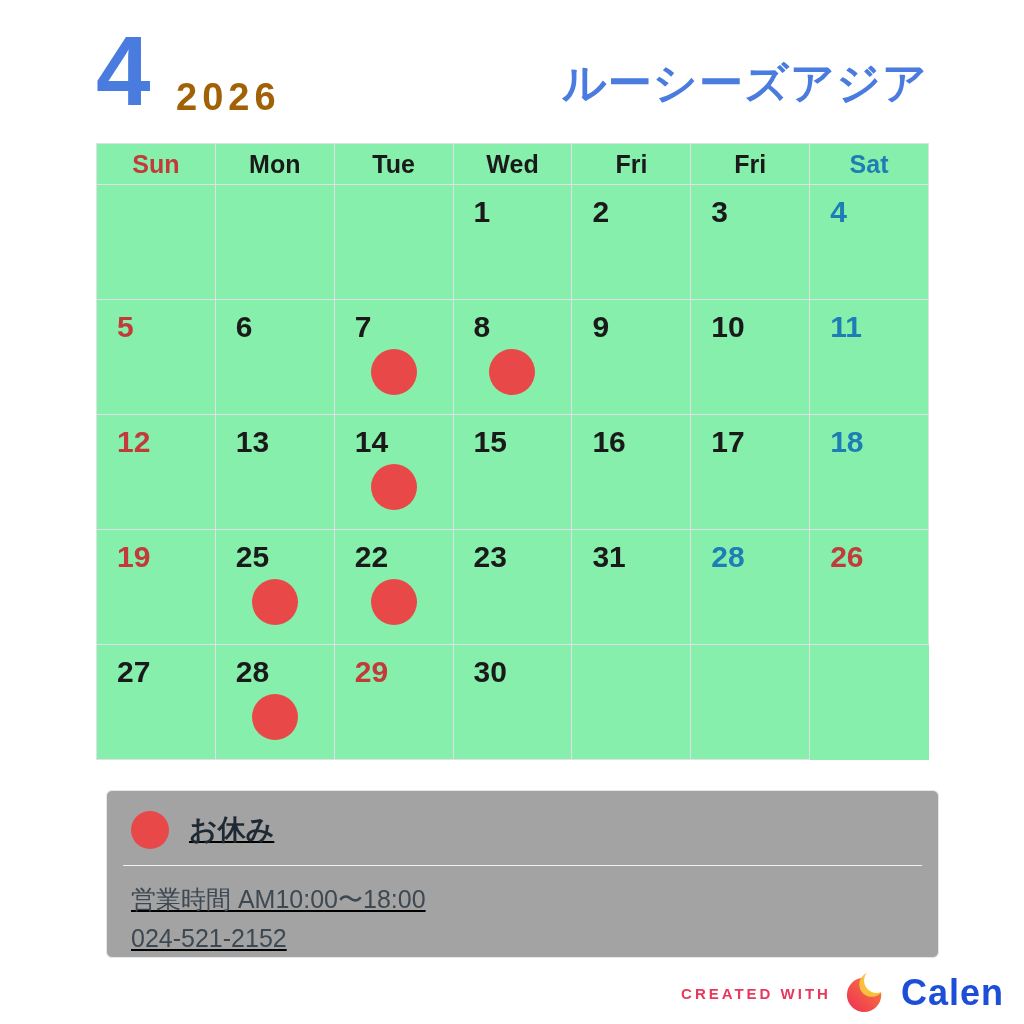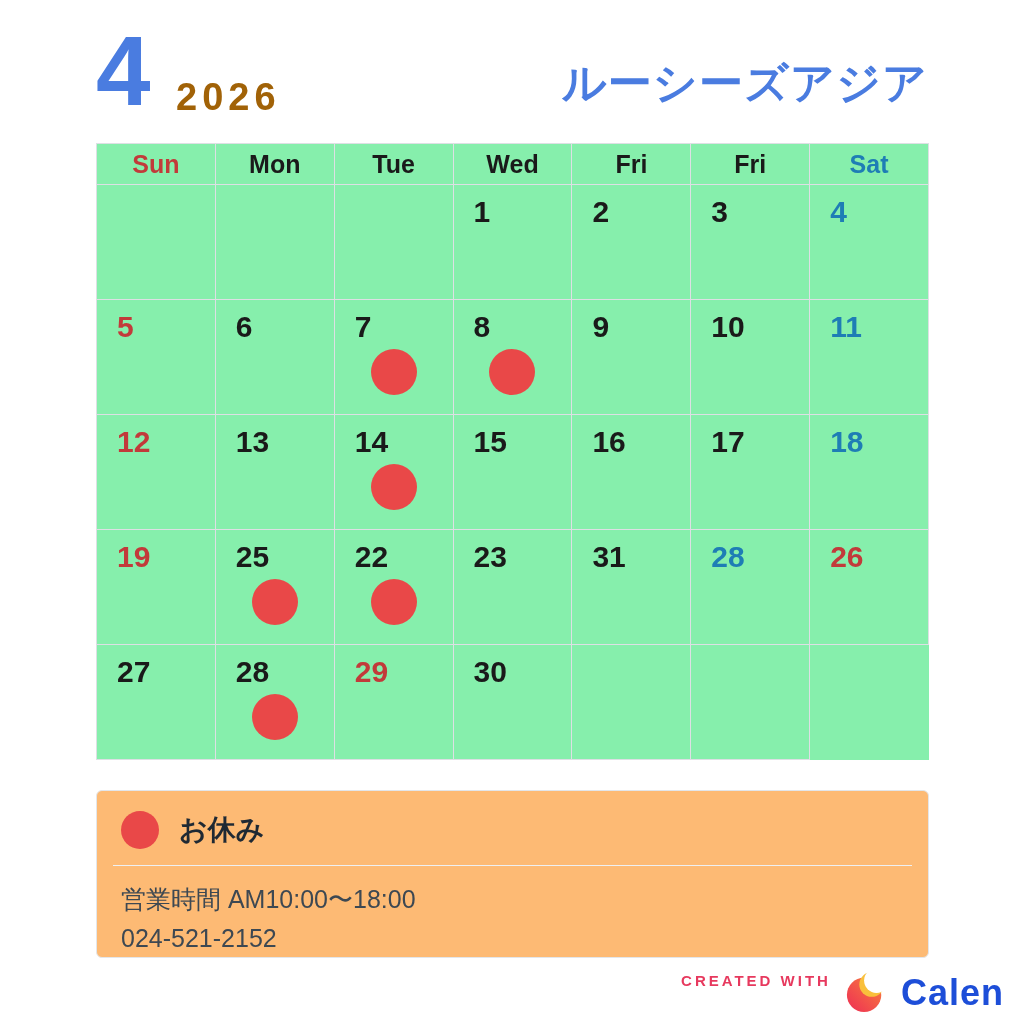--- a/index.html
+++ b/index.html
@@ -48,36 +48,36 @@
   .cell.sun .daynum { color:#C23A3A; }
   .cell.sat .daynum { color:#1E7DB5; }
   .cell.holiday .daynum { color:#C23A3A; }
   .dot {
     position:absolute; top:49px; left:50%; transform:translateX(-50%);
     width:46px; height:46px; border-radius:50%; background:#E94848;
   }
 
   
   .legend-card {
-    position:absolute; left:96px; top:790px; width:833px; height:168px;
-    border:1px solid #E3E6EA; border-radius:6px; background:#fdba74;
+    position:absolute; left:106px; top:790px; width:833px; height:168px;
+    border:1px solid #E3E6EA; border-radius:6px; background:#a3a3a3;text-decoration:underline;
   }
   .legend-row {
     display:flex; align-items:center; gap:20px;
     padding:20px 22px 16px 24px;
   }
   .legend-dot { width:38px; height:38px; border-radius:50%; background:#E94848; flex:0 0 auto; }
   .legend-label { font-size:28px; font-weight:bold; color:#1F2933; }
   .legend-divider { border:none; border-top:1px solid #EEF0F2; margin:0 16px; }
   .legend-info { padding:14px 24px 0 24px; font-size:25px; color:#3D4852; line-height:1.55; }
 
   
   .footer {
     position:absolute; right:20px; bottom:10px;
-    display:flex; align-items:flex-start; gap:14px;
+    display:flex; align-items:center; gap:14px;
   }
   .created-with {
     font-size:15px; font-weight:bold; letter-spacing:3px; color:#E7395E;
   }
   .brand-icon { width:42px; height:42px; display:block; }
   .brand-name { font-size:36px; font-weight:bold; color:#1d4ed8; letter-spacing:1px; }
 </style>
 </head>
 <body>
 

